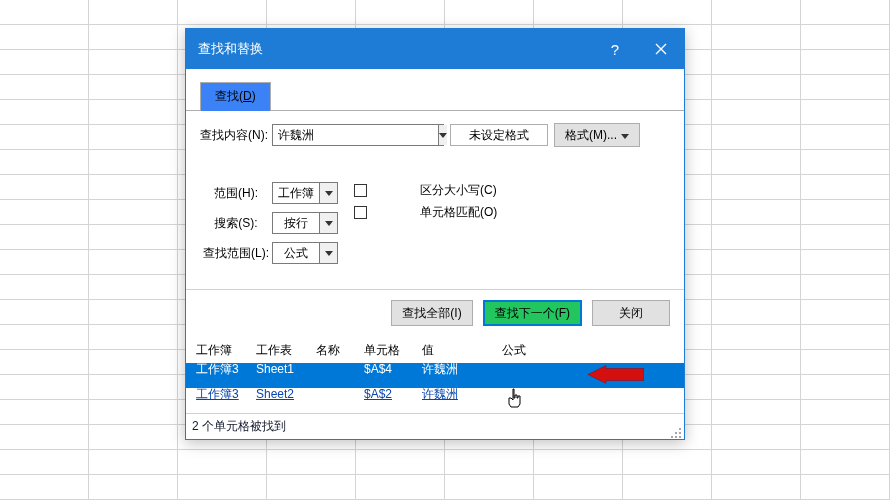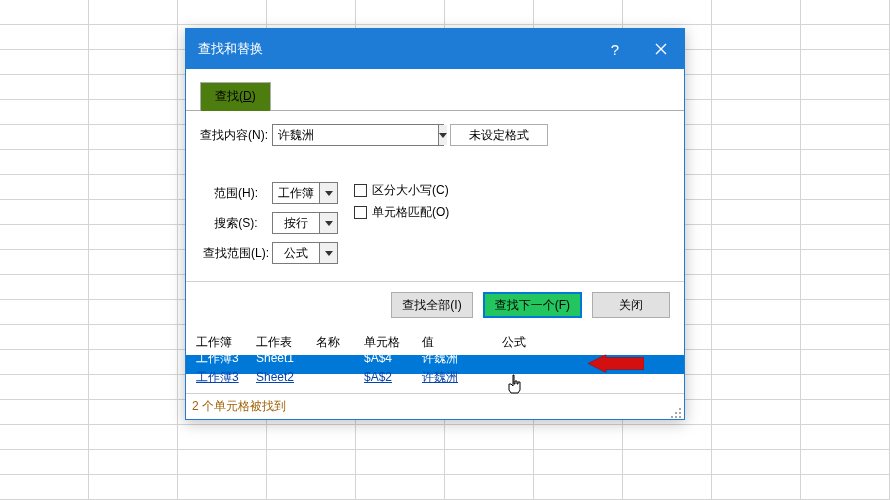--- a/index.html
+++ b/index.html
@@ -5,54 +5,54 @@
   * { box-sizing: border-box; margin: 0; padding: 0; font-family: "Microsoft YaHei", "SimSun", sans-serif; }
   body { background: #fff; width: 890px; height: 500px; overflow: hidden; position: relative; }
   .grid { position: absolute; inset: 0; }
   .grid-row { height: 25px; border-bottom: 1px solid #d4d4d4; display: flex; }
   .grid-cell { width: 89px; border-right: 1px solid #d4d4d4; height: 100%; }
   .dialog { position: absolute; left: 185px; top: 28px; width: 500px; background: #fff; box-shadow: 0 3px 14px rgba(0,0,0,.25); border: 1px solid #1e7cd6; }
   .titlebar { background: #1e7cd6; color: #fff; height: 40px; display: flex; align-items: center; padding-left: 12px; font-size: 13px; }
   .titlebar-spacer { flex: 1; }
   .titlebar-btn { width: 46px; height: 34px; display: flex; align-items: center; justify-content: center; color: #fff; font-size: 15px; }
   .tabs { display: flex; padding: 12px 12px 0 14px; border-bottom: 1px solid #adadad; }
-  .tab { padding: 5px 14px 6px; font-size: 12px; border: 1px solid transparent; border-bottom: none; position: relative; top: 1px; background: #4d7c0f; }
+  .tab { padding: 5px 14px 6px; font-size: 12px; border: 1px solid transparent; border-bottom: none; position: relative; top: 1px; background: #3b82f6; }
   .tab.active { border-color: #adadad; }
   .tab u { text-decoration: underline; }
   .form { padding: 12px 14px 6px; }
   .form-row { display: flex; align-items: center; margin-bottom: 6px; min-height: 24px; }
   .form-label { width: 72px; font-size: 12px; }
   .form-label-sm { width: 72px; font-size: 12px; }
   .combo { display: flex; align-items: center; border: 1px solid #7a7a7a; height: 22px; background: #fff; }
   .combo.big { width: 172px; }
   .combo-input { flex: 1; padding: 0 5px; font-size: 12px; border: none; outline: none; height: 100%; }
   .combo-btn { width: 18px; height: 100%; border-left: 1px solid #7a7a7a; display: flex; align-items: center; justify-content: center; background: #f0f0f0; }
   .combo-btn svg { width: 8px; height: 5px; }
   .readonly-box { border: 1px solid #adadad; height: 22px; width: 98px; display: flex; align-items: center; justify-content: center; font-size: 12px; margin-left: 6px; background: #fff; }
   .btn { border: 1px solid #adadad; background: #e1e1e1; height: 24px; padding: 0 10px; font-size: 12px; display: inline-flex; align-items: center; justify-content: center; cursor: default; }
   .btn .caret { margin-left: 4px; }
-  .checkbox-row { display: flex; align-items: center; font-size: 12px; margin-bottom: 5px; }
+  .checkbox-row { display: flex; align-items: center; font-size: 12px; margin-bottom: 5px; gap: 48px; }
   .checkbox-box { width: 13px; height: 13px; border: 1px solid #333; margin-right: 5px; background: #fff; }
   .select { border: 1px solid #7a7a7a; height: 22px; width: 66px; display: flex; align-items: center; background: #fff; }
   .select-text { flex: 1; padding: 0 5px; font-size: 12px; }
   .opts-section { display: flex; gap: 10px; text-align: center; }
   .opts-col1 { }
   .opts-col2 { margin-left: 6px; padding-top: 1px; }
-  .bottom-btns { display: flex; justify-content: flex-end; gap: 10px; padding: 10px 14px 12px; border-top: 1px solid #d0d0d0; margin-top: 4px; }
+  .bottom-btns { display: flex; justify-content: flex-end; gap: 10px; padding: 10px 14px 12px; border-top: 1px solid #d0d0d0; margin-top: 12px; }
   .bottom-btns .btn { min-width: 78px; height: 26px; }
   .btn.hilite { border: 2px solid #0078d7; background: #22c55e; }
   .results-header { display: flex; padding: 2px 0 2px 6px; font-size: 12px; }
   .results-header .col { padding: 2px 4px; }
   .col-wb { width: 60px; } .col-ws { width: 60px; } .col-nm { width: 48px; } .col-cell { width: 58px; } .col-val { width: 80px; } .col-fm { flex: 1; }
   .results-body { font-size: 12px; }
-  .result-row { display: flex; padding: 1px 0 14px 6px; height: 19px; align-items: center; position: relative; }
+  .result-row { display: flex; padding: 1px 0 14px 6px; height: 25px; align-items: center; position: relative; }
   .result-row.selected { background: #0078d7; color: #fff; }
   .result-row .col { padding: 0 4px; }
   .result-row a { color: #0645ad; text-decoration: underline; }
-  .status { font-size: 12px; padding: 4px 6px; border-top: 1px solid #d0d0d0; color: #a16207; }
+  .status { font-size: 12px; padding: 4px 6px; border-top: 1px solid #d0d0d0; color: #0f172a; }
   .options-btn-container { display: flex; justify-content: flex-end; margin-top: 2px; }
   .format-btn { margin-left: 6px; display: inline-flex; align-items: center; }
   .arrow-callout { position: absolute; right: 40px; top: 50%; transform: translateY(-50%); }
   .cursor-ptr { position: absolute; left: 322px; top: 0px; width: 14px; height: 18px; }
   .resize-grip { position: absolute; right: 2px; bottom: 2px; width: 12px; height: 12px; }
 </style>
 </head>
 <body>
 
 <div class="grid">
@@ -319,20 +319,26 @@
       <div class="form-label">查找内容(N):</div>
       <div class="combo big">
         <input class="combo-input" value="许魏洲" style="">
         <div class="combo-btn">
           <svg viewBox="0 0 8 5">
               <path d="M0 0 L4 5 L8 0 Z" fill="#333"></path>
             </svg>
         </div>
       </div>
       <div class="readonly-box">未设定格式</div>
+      <div class="btn format-btn">
+        <span>格式(M)...</span>
+        <span class="caret"><svg width="8" height="5" viewBox="0 0 8 5">
+              <path d="M0 0 L4 5 L8 0 Z" fill="#333"></path>
+            </svg></span>
+      </div>
     </div>
 
     <div style="height: 28px"></div>
 
     <div class="opts-section">
       <div class="opts-col1">
         <div class="form-row">
           <div class="form-label-sm">范围(H):</div>
           <div class="select">
             <div class="select-text">工作簿</div>

